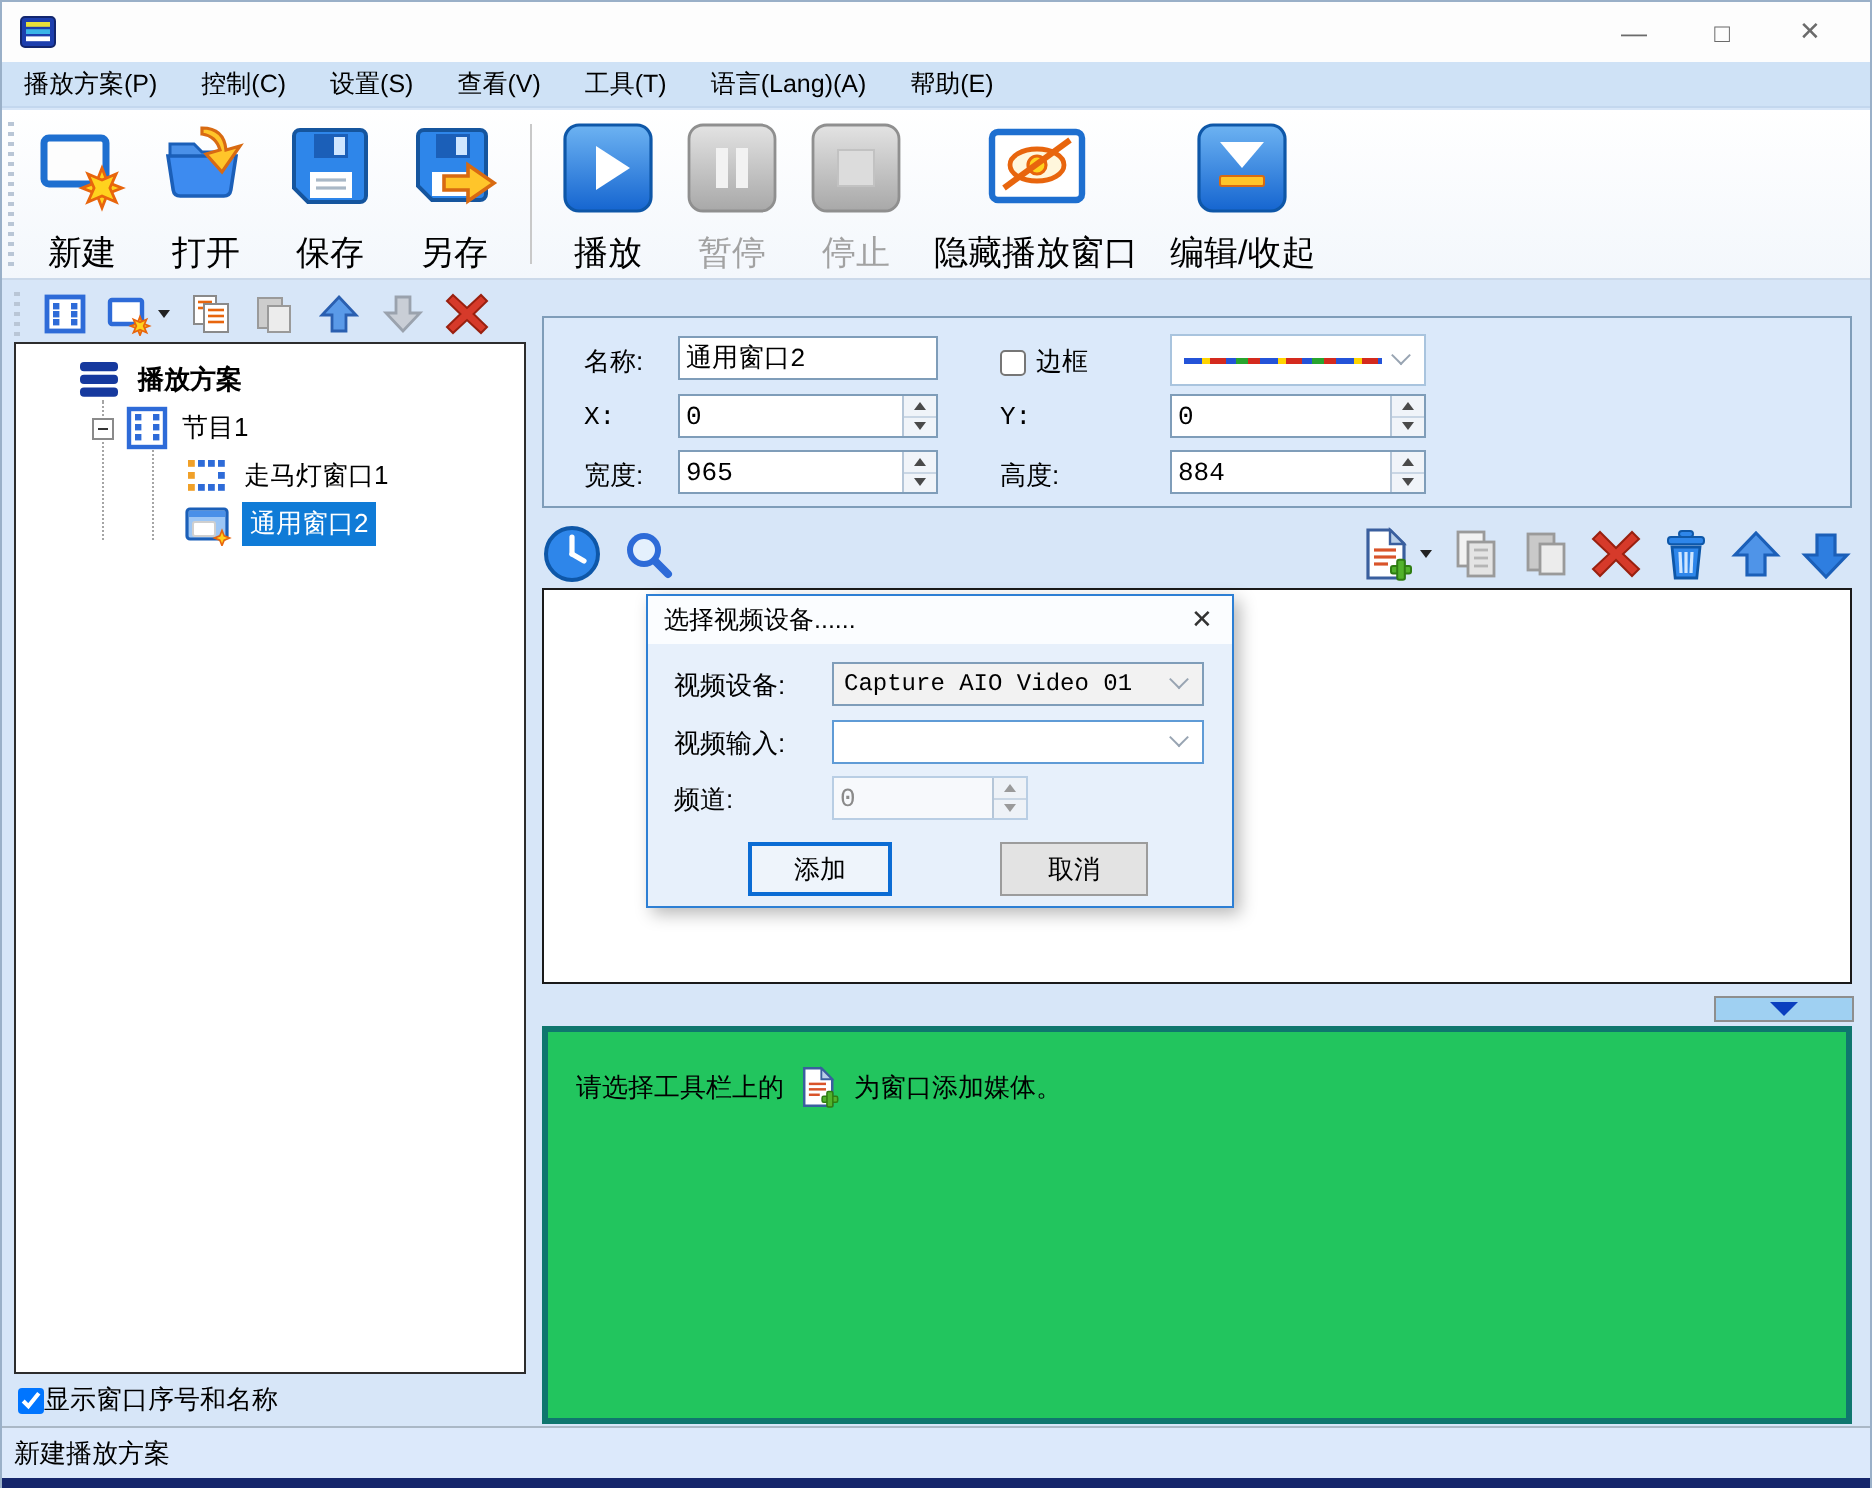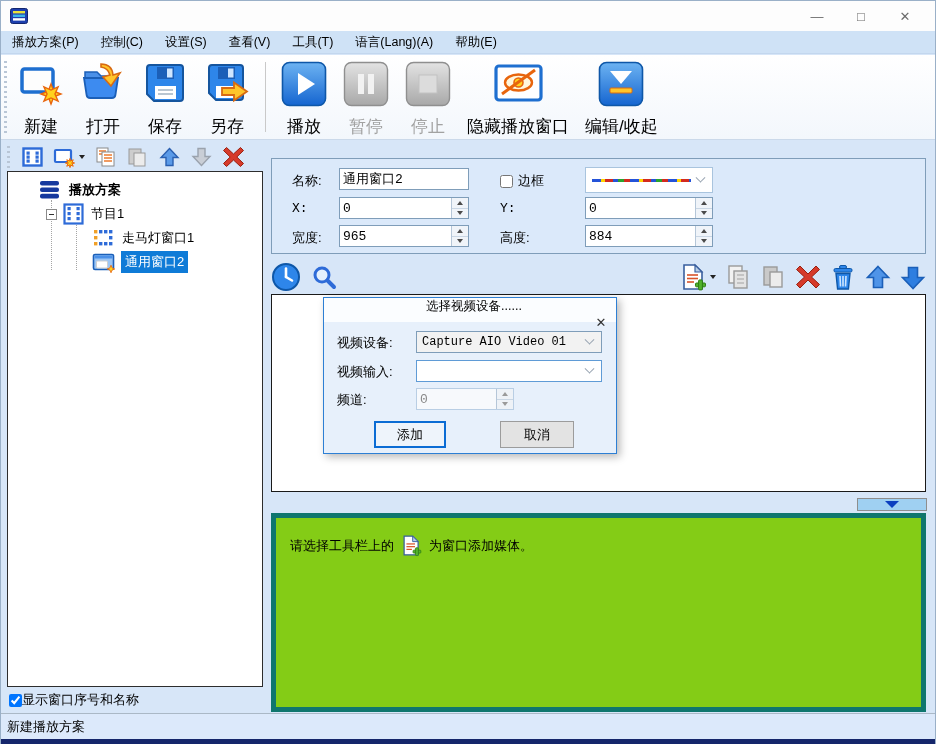--- a/index.html
+++ b/index.html
@@ -62,39 +62,39 @@
   .chev { width:7px; height:7px; border-right:1.6px solid #98a4b2; border-bottom:1.6px solid #98a4b2; transform:rotate(45deg) translate(-2px,-2px); margin-right:8px; flex:0 0 auto; }
 
   
   .media-toolbar { position:absolute; left:270px; top:259px; width:655px; height:34px; display:flex; align-items:center; }
   .media-left { display:flex; align-items:center; gap:10px; }
   .media-right { margin-left:auto; display:flex; align-items:center; gap:9px; }
 
   
   .media-area { position:absolute; left:270px; top:293px; width:655px; height:198px; background:#fff; border:1px solid #1a1a1a; }
   .dialog { position:absolute; left:322px; top:296px; width:294px; height:157px; background:#e7f0fb; border:1px solid #2d7fd4; box-shadow:3px 3px 8px rgba(0,0,0,.28); }
-  .dlg-title { height:24px; background:#fbfdff; display:flex; align-items:center; padding-left:8px; font-size:12.5px;flex-direction:column; }
+  .dlg-title { height:24px; background:#fbfdff; display:flex; align-items:center; padding-left:8px; font-size:12.5px; }
   .dlg-close { margin-left:auto; width:30px; height:24px; display:flex; align-items:center; justify-content:center; color:#333; font-size:13px; }
   .dlg-row { position:absolute; left:0; width:100%; }
   .dlg-lab { position:absolute; left:13px; font-size:13px; }
   .combo { position:absolute; left:92px; width:186px; height:22px; border:1px solid #7f9db9; background:#f2f2f2; display:flex; align-items:center; }
   .combo.focus { background:#fff; border-color:#5f9bd6; }
   .combo .val { flex:1; padding-left:5px; font-family:"Liberation Mono","DejaVu Sans Mono",monospace; font-size:12px; white-space:nowrap; overflow:hidden; }
   .spin.disabled { background:#f7f9fc; border-color:#b9cee4; color:#8a8a8a; }
   .spin.disabled .spin-b { background:#eef2f7; }
   .dlg-btn { position:absolute; height:27px; display:flex; align-items:center; justify-content:center; font-size:13px; }
   .btn-default { left:50px; top:123px; width:72px; background:#eef4fb; border:2px solid #0b6cd4; }
   .btn-plain { left:176px; top:123px; width:74px; background:#e3e3e3; border:1px solid #9c9c9c; }
 
   
   .splitter { position:absolute; left:856px; top:497px; width:70px; height:13px; background:#9fd0f2; border:1px solid #8e8e8e; display:flex; align-items:center; justify-content:center; }
   .splitter .tri { width:0; height:0; border-left:7px solid transparent; border-right:7px solid transparent; border-top:7px solid #0b3fbf; }
 
   
-  .hint-panel { position:absolute; left:270px; top:512px; width:655px; height:199px; background:#84cc16; border:5px solid #0f766e; }
+  .hint-panel { position:absolute; left:270px; top:512px; width:655px; height:199px; background:#22c55e; border:3px solid #0f766e; }
   .hint-line { display:flex; align-items:center; gap:7px; margin:16px 0 0 14px; font-size:13px; }
 
   
   .statusbar { position:absolute; left:0; top:712px; width:100%; height:26px; background:#dce9fb; border-top:1px solid #aab8c6; display:flex; align-items:center; padding-left:6px; }
   .bottom-edge { position:absolute; left:0; top:738px; width:100%; height:6px; background:#15266b; }
 </style>
 </head>
 <body>
 
 <div id="window">

